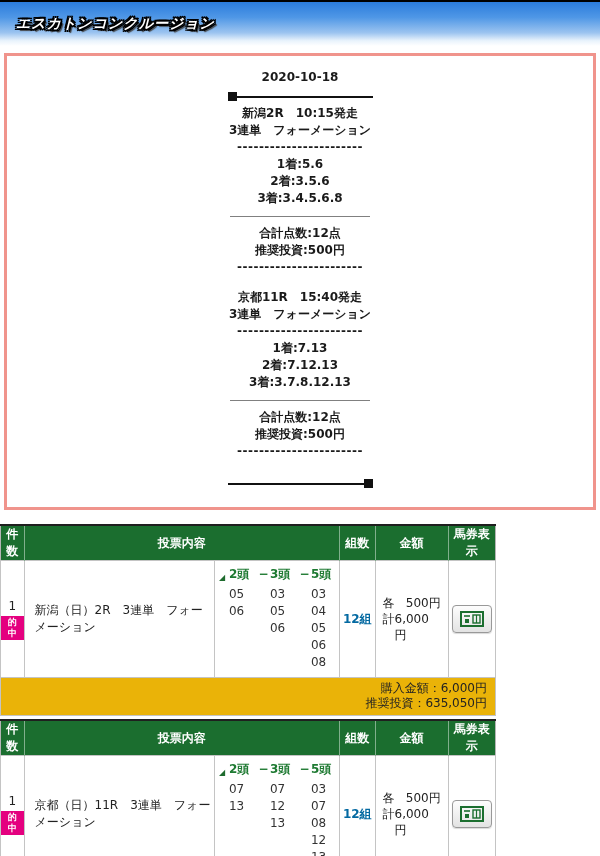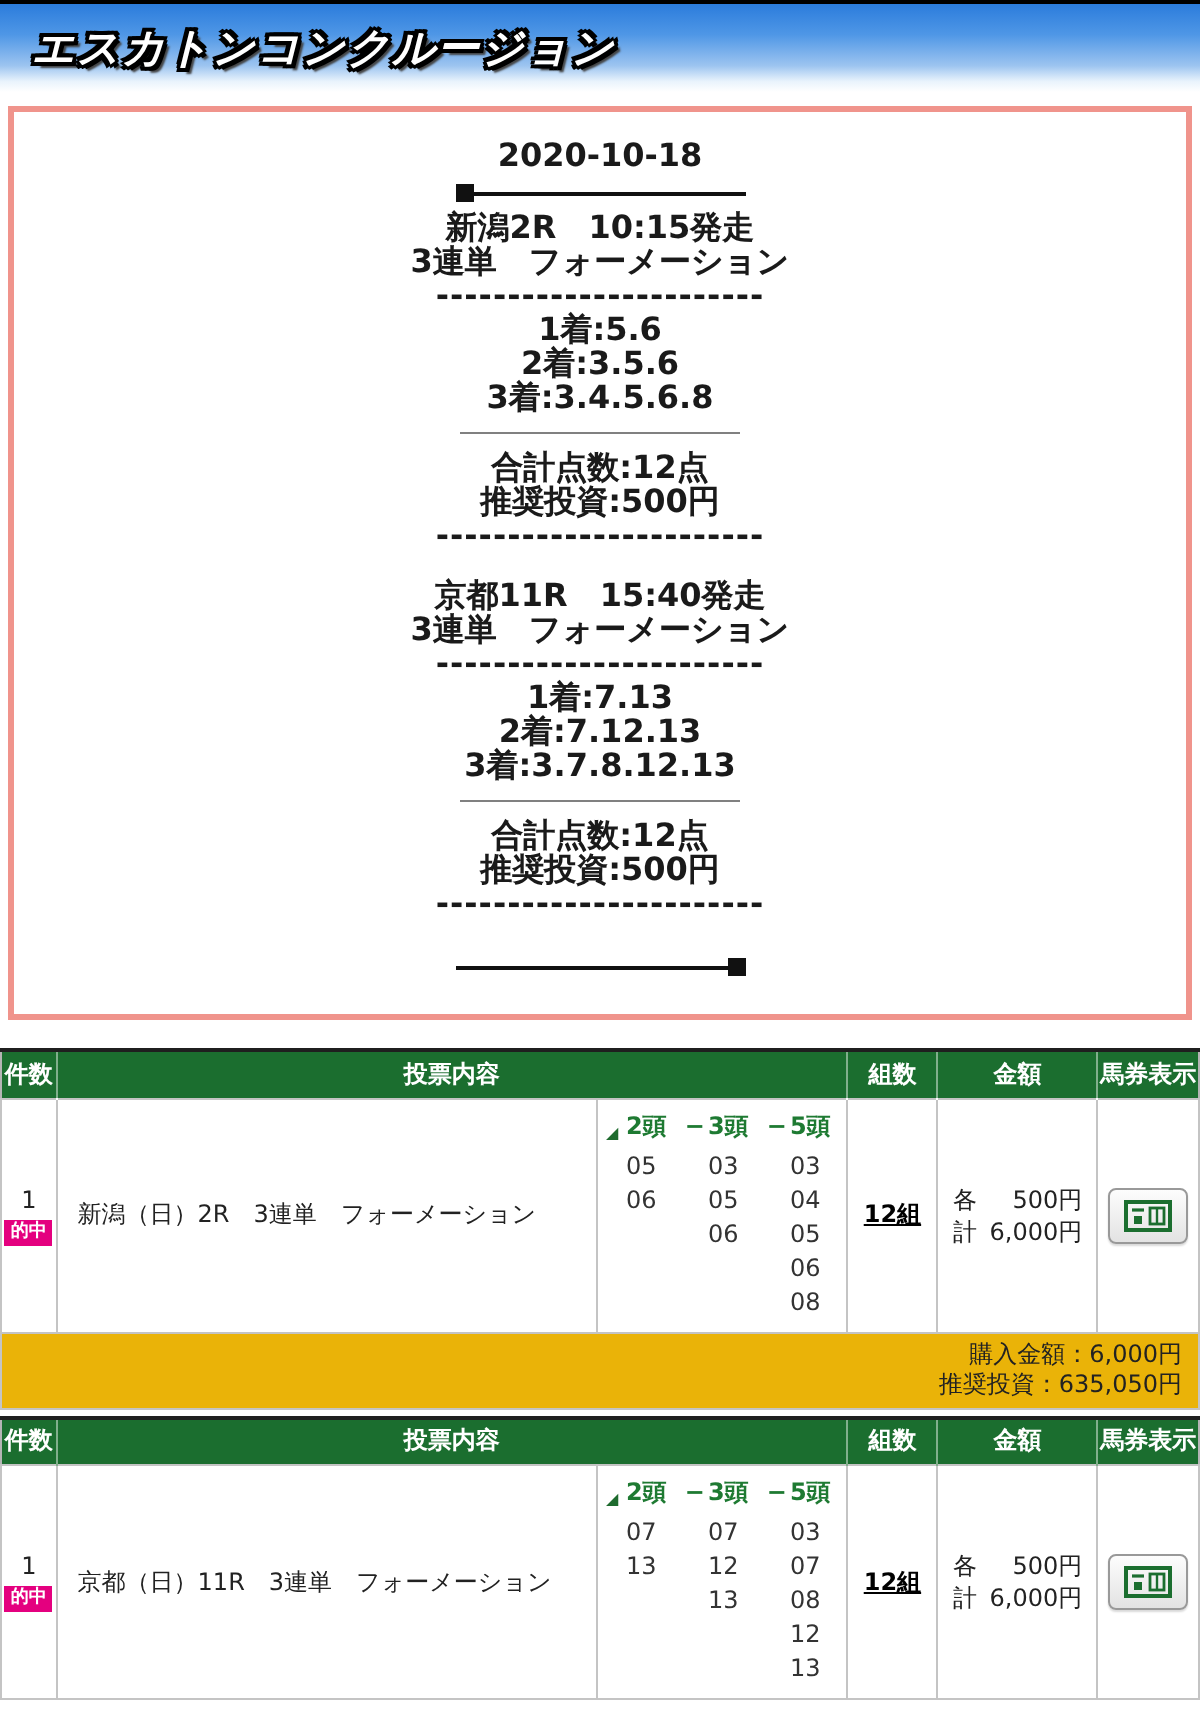--- a/index.html
+++ b/index.html
@@ -12,53 +12,53 @@
 
   
   .titlebar {
     height:46px;
     border-top:2px solid #000;
     background:linear-gradient(to bottom,#2b7cdc 0%,#4f97e6 35%,#9cc4f0 70%,#e9f3fc 88%,#ffffff 100%);
     display:flex; align-items:center;
     padding-left:16px;
   }
   .titlebar h1 {
-    font-size:21px; font-weight:bold; font-style:italic;
+    font-size:14px; font-weight:bold; font-style:italic;
     color:#fff; letter-spacing:1px;
     text-shadow:
       -2px -2px 0 #000, 2px -2px 0 #000, -2px 2px 0 #000, 2px 2px 0 #000,
       0 -2px 0 #000, 0 2px 0 #000, -2px 0 0 #000, 2px 0 0 #000,
       3px 3px 1px #444;
   }
 
   
   .receipt {
     margin:7px 4px 0 4px;
     border:3px solid #f0948c;
     background:#fff;
     text-align:center;
     padding:13px 0 15px 0;
-    font-size:16px;
+    font-size:12px;
     font-weight:600;
     line-height:17px;
     color:#1a1a1a;
   }
   .receipt .row { margin:0 auto; }
   .receipt .date-row { margin-bottom:2px; }
   .hline { display:flex; align-items:center; justify-content:center; height:17px; }
   .hline .sq { width:9px; height:9px; background:#111; flex:0 0 auto; }
   .hline .bar { width:136px; height:2px; background:#111; flex:0 0 auto; }
   .sep-solid { width:140px; border-top:1px solid #808080; margin:9px auto 8px auto; }
   .dash-row { letter-spacing:0.5px; }
   .blank-gap { height:13px; }
   .close-gap { height:15px; }
 
   
   table.bet-table {
-    width:600px;
+    width:496px;
     border-collapse:collapse;
     margin-top:14px;
     border:1px solid #b5b5b5;
     border-top:2px solid #1f1f1f;
     font-size:12px;
   }
   table.bet-table.second { margin-top:3px; }
   .bet-table th {
     background:#1b6e2f; color:#fff;
     font-size:12px; font-weight:bold;
@@ -80,21 +80,21 @@
   .formation {
     display:inline-grid;
     grid-template-columns:10px 28px 13px 28px 13px 28px;
     line-height:17px; font-size:12px;
   }
   .formation .tri { grid-row:1; grid-column:1; color:#1e6b2e; font-size:8px; text-align:left; padding-top:3px; }
   .formation .fh { grid-row:1; color:#1e7a32; font-weight:bold; text-align:left; }
   .formation .fsep { grid-row:1; color:#1e7a32; font-weight:bold; text-align:center; }
   .formation .num-col { grid-row:2; white-space:pre-line; color:#333; }
   .cell-combos { text-align:center; vertical-align:middle; }
-  .combo-link { color:#000000; font-weight:600; text-decoration:underline; cursor:pointer; }
+  .combo-link { color:#0369a1; font-weight:600; cursor:pointer; }
   .cell-amount { vertical-align:middle; padding:0 7px; }
   .amt-row { display:flex; justify-content:space-between; line-height:16px; color:#222; }
   .cell-button { text-align:center; vertical-align:middle; }
   .ticket-btn {
     display:inline-flex; align-items:center; justify-content:center;
     width:40px; height:28px;
     border:1px solid #999; border-radius:4px;
     background:linear-gradient(to bottom,#fdfdfd,#e3e3e3);
     box-shadow:0 1px 1px rgba(0,0,0,0.15);
     cursor:pointer;

